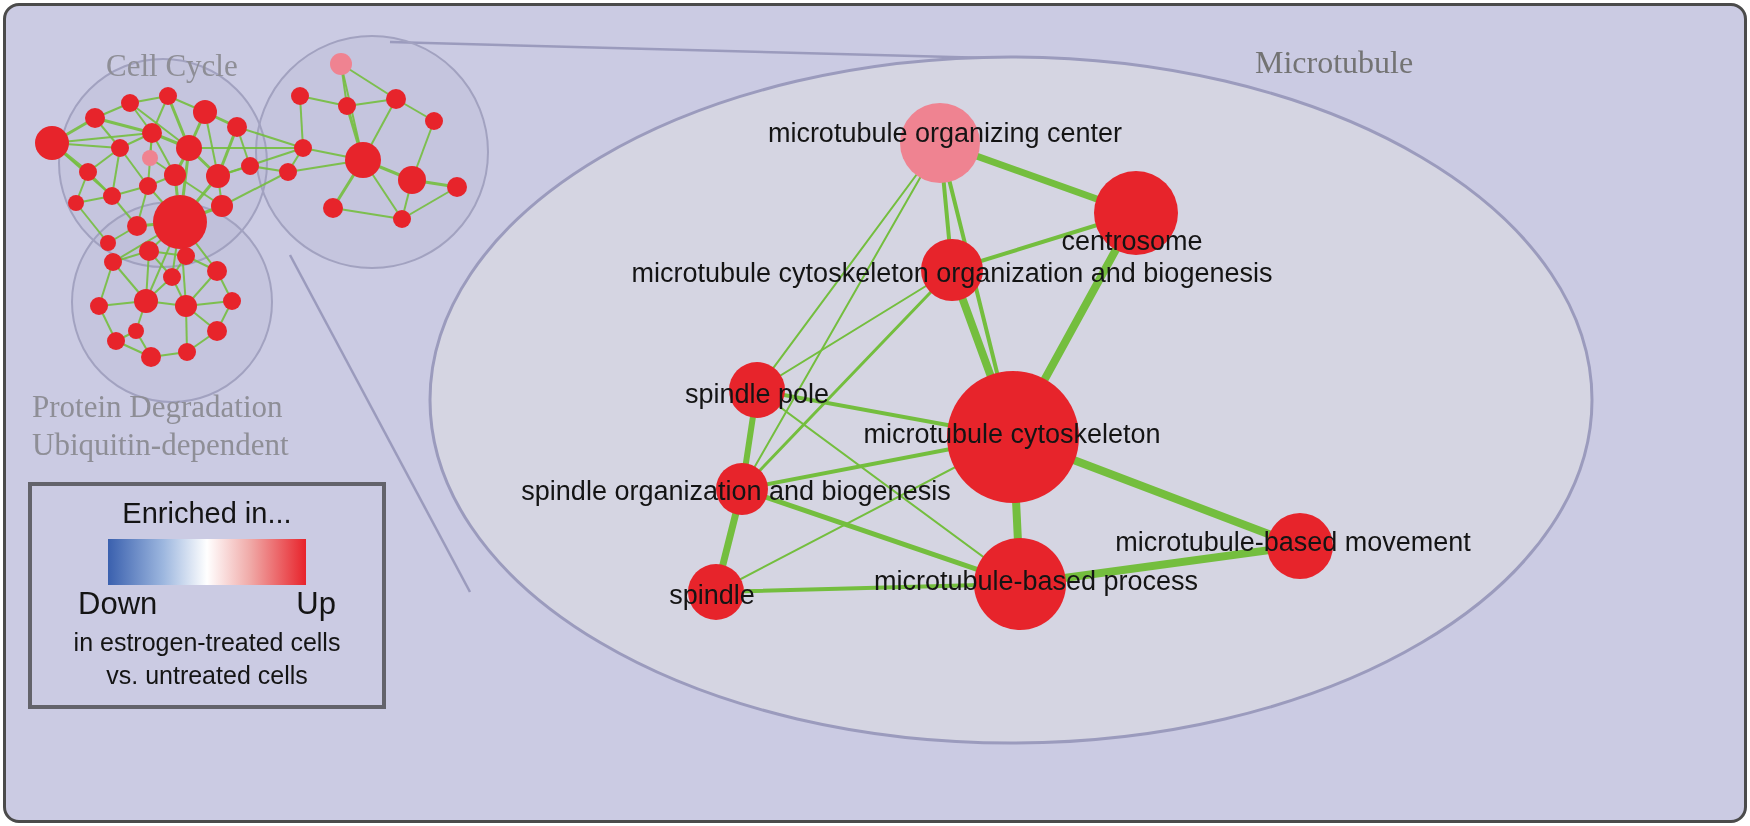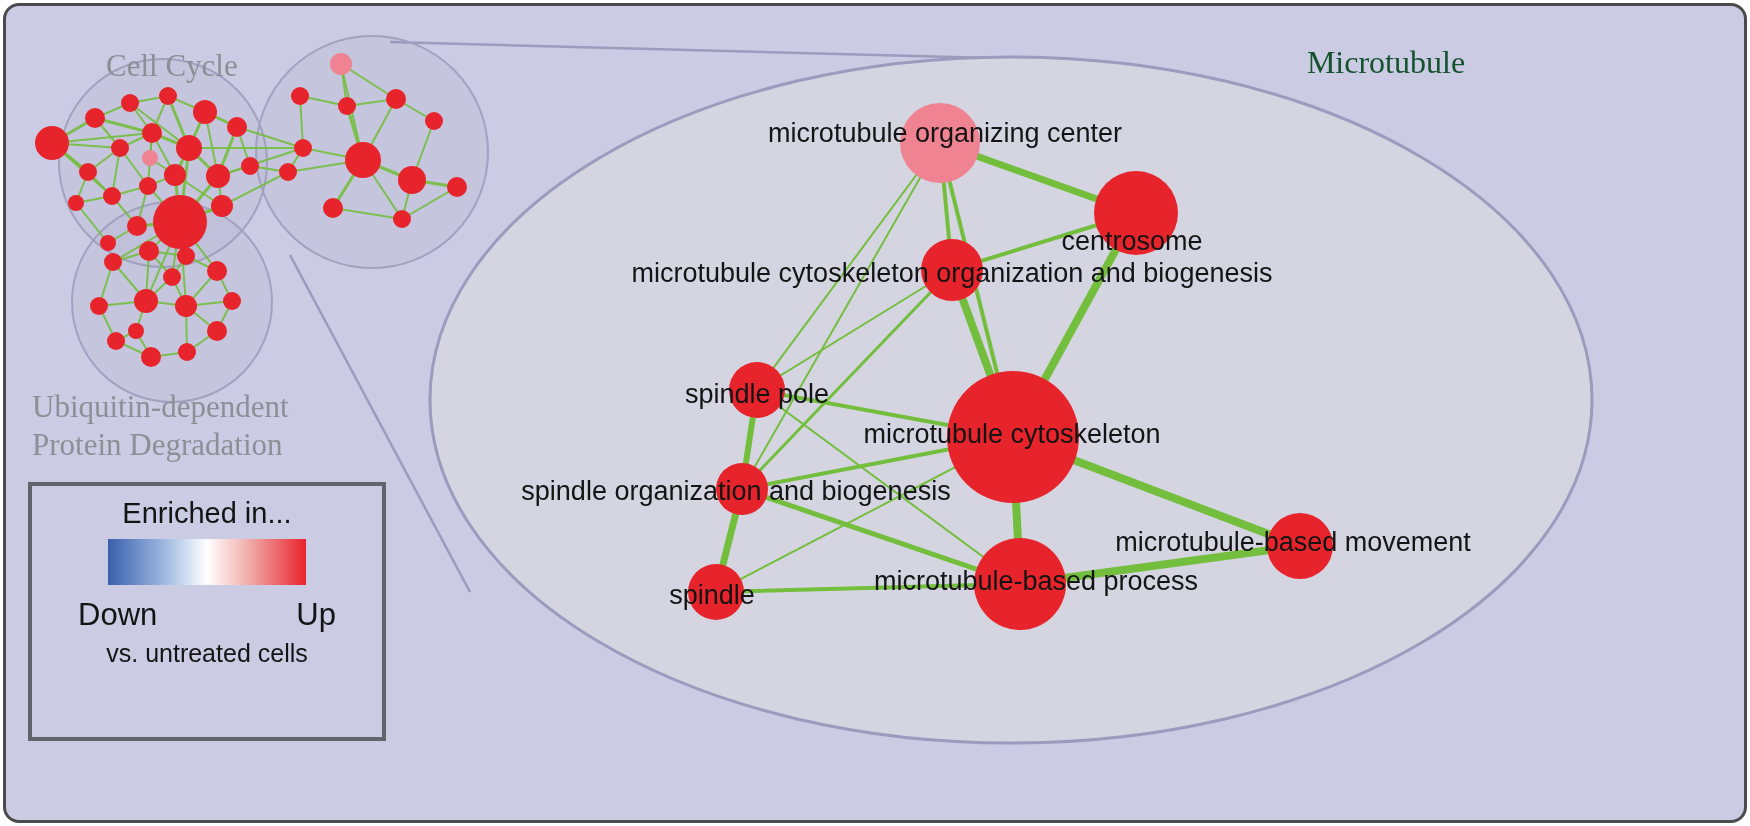--- a/index.html
+++ b/index.html
@@ -10,32 +10,32 @@
     overflow:hidden;
   }
   .frame{
     position:absolute;left:3px;top:3px;right:3px;bottom:3px;
     border:3px solid #4b4b4b;border-radius:16px;
     background:#cbcbe3;
   }
   svg.net{position:absolute;left:0;top:0;width:1750px;height:826px;}
   .overlay-label{position:absolute;white-space:nowrap;font-family:Liberation Serif, serif;}
   .gray-title{color:#8e8e96;font-size:31px;line-height:38px;}
-  .black-title{color:#14532d;font-size:32px;line-height:39px;text-align:center;}
+  .black-title{color:#737373;font-size:32px;line-height:39px;text-align:left;}
   .cell-cycle{left:106px;top:47px;}
   .ubiquitin{left:32px;top:388px;}
   .mt-title{left:1255px;top:43px;width:262px;}
   .legend{
-    position:absolute;left:28px;top:482px;width:358px;height:259px;
+    position:absolute;left:28px;top:482px;width:358px;height:227px;
     border:4px solid #63636b;box-sizing:border-box;
     background:transparent;
   }
   .legend-title{margin-top:11px;text-align:center;font-size:29px;color:#141414;}
   .legend-bar{width:198px;height:46px;margin:9px auto 0 auto;}
-  .legend-ends{display:flex;justify-content:space-between;padding:0 46px;margin-top:12px;
+  .legend-ends{display:flex;justify-content:space-between;padding:0 46px;margin-top:1px;
     font-size:31px;color:#141414;}
   .legend-note{text-align:center;font-size:25px;line-height:33px;color:#141414;margin-top:4px;}
 </style>
 </head>
 <body>
 
 <div class="stage">
   <div class="frame"></div>
 
   <svg class="net" id="network-svg" viewBox="0 0 1750 826">
@@ -234,32 +234,33 @@
       <text x="1012" y="443" text-anchor="middle" fill="#141414" font-size="27" font-family="&quot;Liberation Sans&quot;, sans-serif">microtubule cytoskeleton</text>
       <text x="736" y="500" text-anchor="middle" fill="#141414" font-size="27" font-family="&quot;Liberation Sans&quot;, sans-serif">spindle organization and biogenesis</text>
       <text x="1293" y="551" text-anchor="middle" fill="#141414" font-size="27" font-family="&quot;Liberation Sans&quot;, sans-serif">microtubule-based movement</text>
       <text x="1036" y="590" text-anchor="middle" fill="#141414" font-size="27" font-family="&quot;Liberation Sans&quot;, sans-serif">microtubule-based process</text>
       <text x="712" y="604" text-anchor="middle" fill="#141414" font-size="27" font-family="&quot;Liberation Sans&quot;, sans-serif">spindle</text>
     </svg>
 
   <div class="overlay-label gray-title cell-cycle">Cell Cycle</div>
 
   <div class="overlay-label gray-title ubiquitin">
+    <div>Protein Degradation</div>
     <div>Ubiquitin-dependent</div>
-    <div>Protein Degradation</div>
   </div>
 
   <div class="overlay-label black-title mt-title">
     <div>Microtubule</div>
   </div>
 
   <div class="legend">
     <div class="legend-title">Enriched in...</div>
     <div class="legend-bar" id="legend-bar" style="background: linear-gradient(90deg, rgb(58, 96, 174) 0%, rgb(157, 183, 223) 28%, rgb(255, 255, 255) 50%, rgb(240, 169, 167) 72%, rgb(232, 35, 43) 100%);"></div>
     <div class="legend-ends">
       <span>Down</span>
       <span>Up</span>
     </div>
     <div class="legend-note">
+      <div>in estrogen-treated cells</div>
       <div>vs. untreated cells</div>
     </div>
   </div>
 </div>
 
 </body></html>

